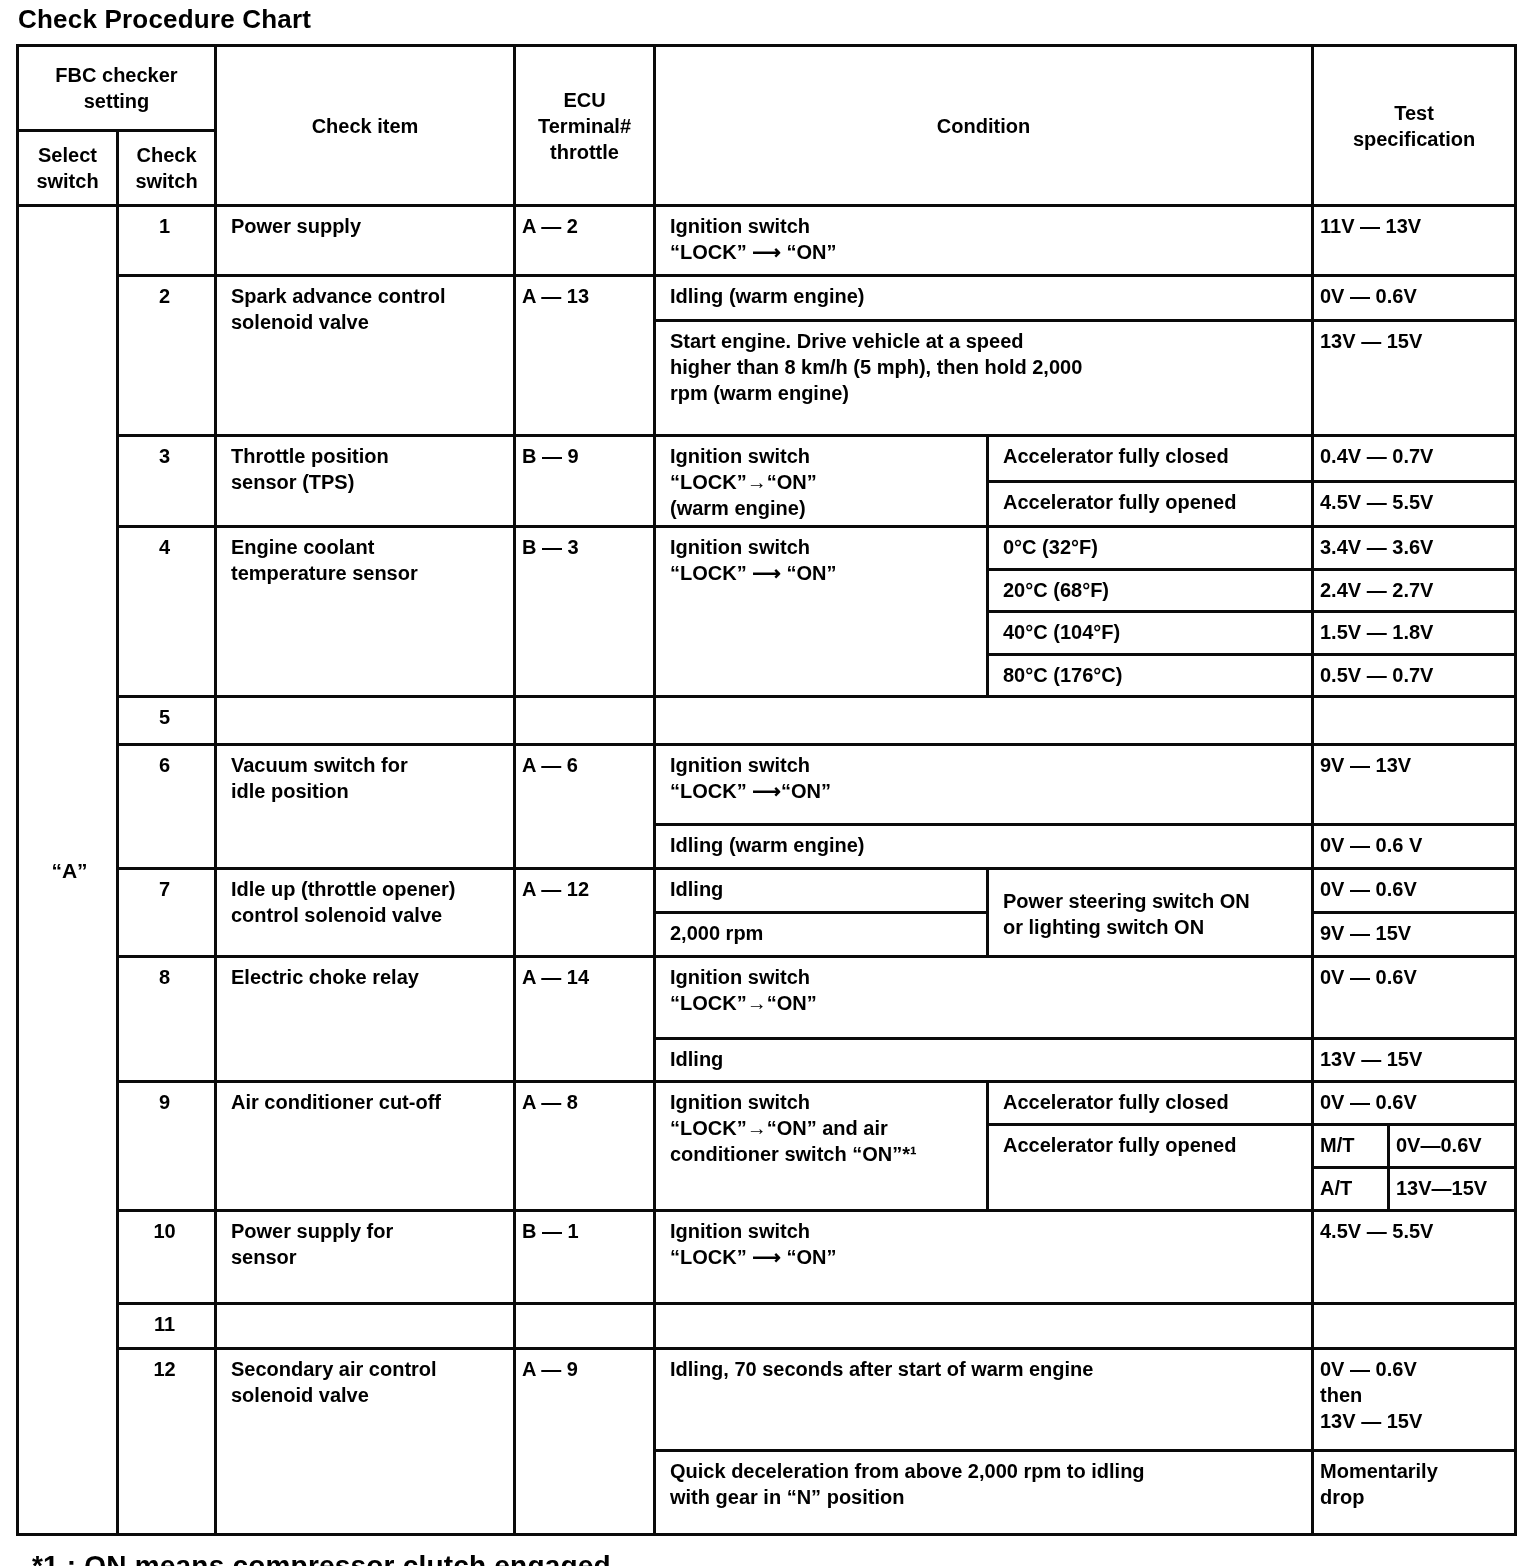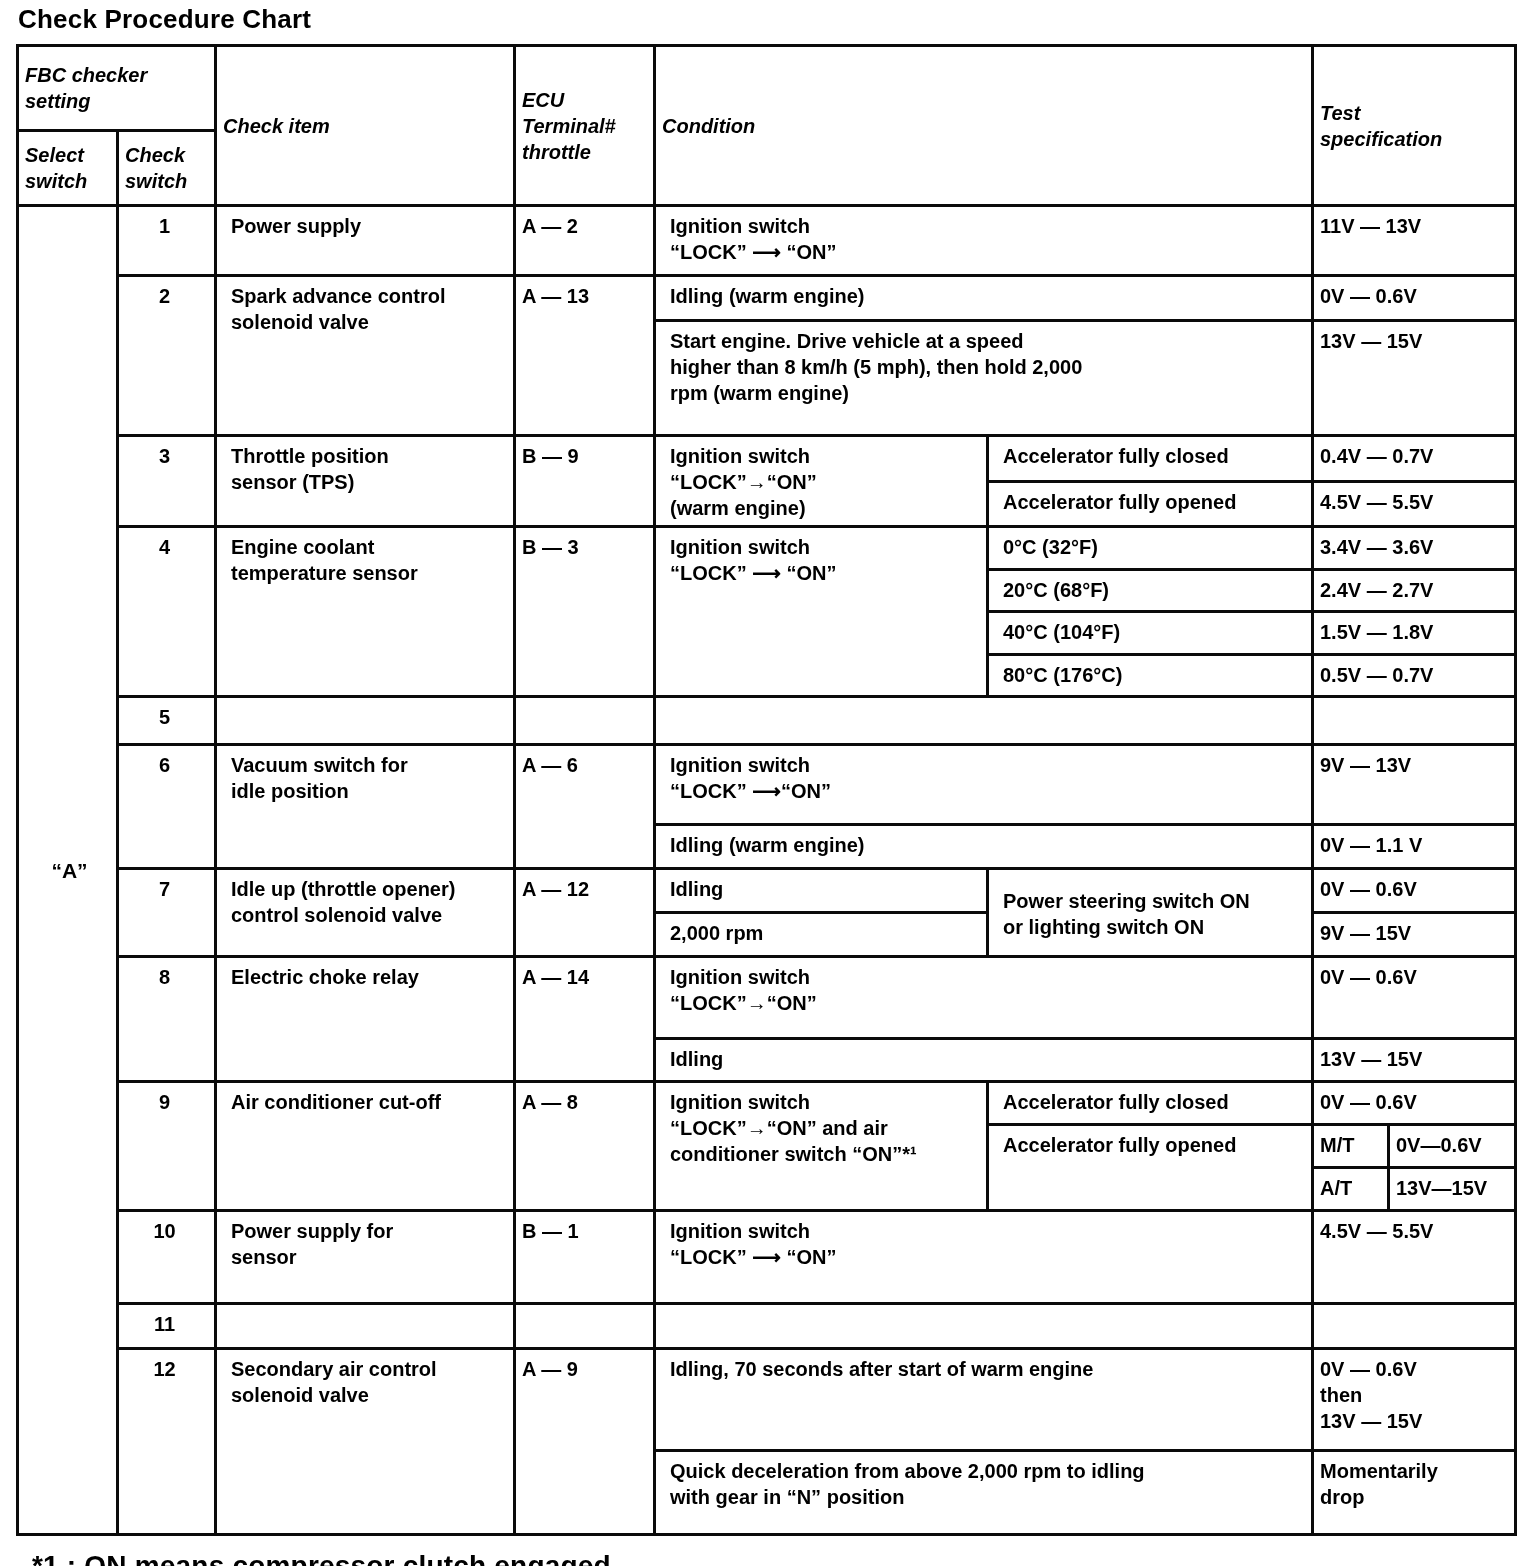--- a/index.html
+++ b/index.html
@@ -23,21 +23,21 @@
   td {
     border:3px solid #0a0a0a;
     font-size:20px;
     font-weight:bold;
     line-height:1.3;
     padding:6px 10px 4px 14px;
     vertical-align:top;
     white-space:pre-line;
     overflow:hidden;
   }
-  td.hdr { vertical-align:middle; padding:4px 6px;font-style:italic; }
+  td.hdr { text-align:center; vertical-align:middle; padding:4px 6px; }
   td.num  { text-align:center; padding-left:6px; }
   td.ecu  { text-align:left; padding-left:6px; }
   td.spec { text-align:left; padding-left:6px; }
   td.sel  { text-align:center; vertical-align:middle; font-size:21px; }
   td.mid  { vertical-align:middle; }
   .footnote {
     font-size:28px; font-weight:bold;
     margin:14px 0 0 16px;
     letter-spacing:0.2px;
   }
@@ -155,21 +155,21 @@
       <td class="num" rowspan="2">6</td>
       <td rowspan="2">Vacuum switch for
 idle position</td>
       <td class="ecu" rowspan="2">A — 6</td>
       <td colspan="2">Ignition switch
 “LOCK” ⟶“ON”</td>
       <td class="spec" colspan="2">9V — 13V</td>
     </tr>
     <tr style="height:44px">
       <td colspan="2">Idling (warm engine)</td>
-      <td class="spec" colspan="2">0V — 1.1 V</td>
+      <td class="spec" colspan="2">0V — 0.6 V</td>
     </tr>
 
     <tr style="height:44px">
       <td class="num" rowspan="2">7</td>
       <td rowspan="2">Idle up (throttle opener)
 control solenoid valve</td>
       <td class="ecu" rowspan="2">A — 12</td>
       <td>Idling</td>
       <td class="mid" rowspan="2">Power steering switch ON
 or lighting switch ON</td>

